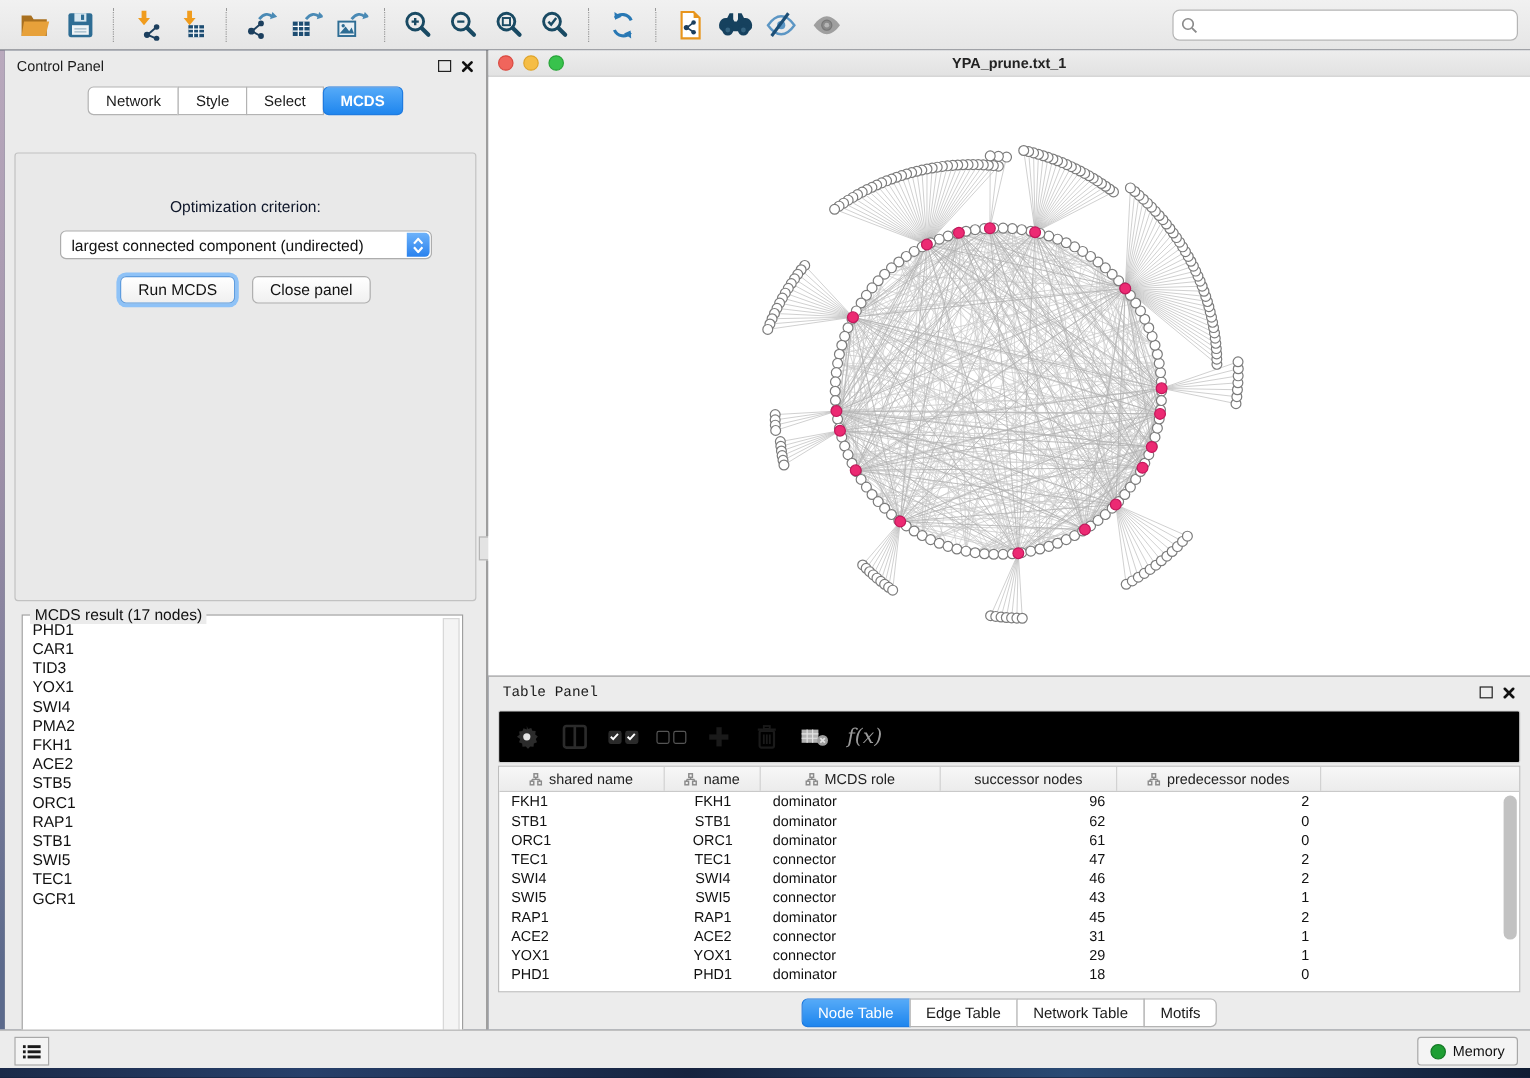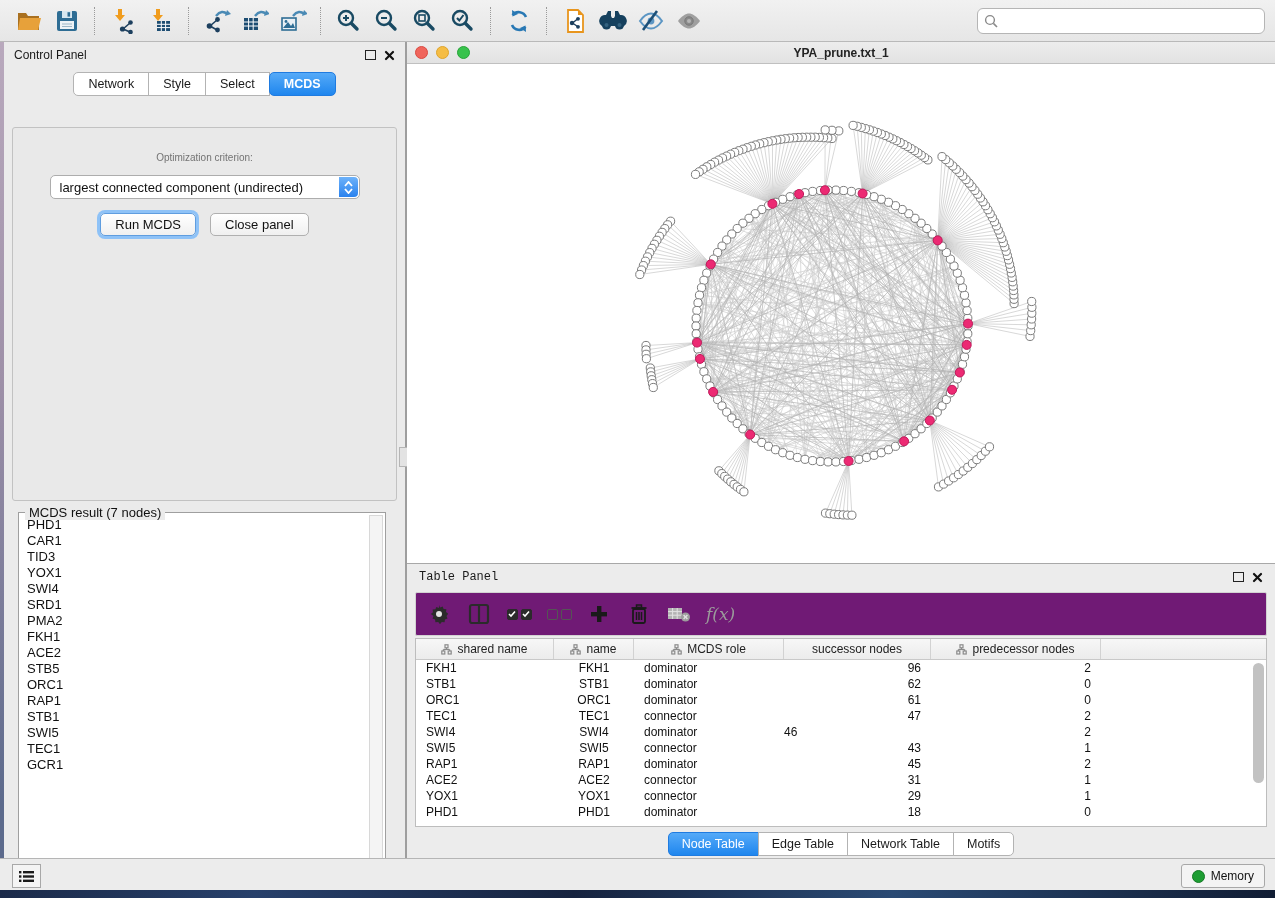--- a/index.html
+++ b/index.html
@@ -19,21 +19,21 @@
   .cp-header{height:26px;display:flex;align-items:center;padding:0 10px;font-size:12px;color:#1a1a1a;}
   .panel-ctrls{margin-left:auto;display:flex;align-items:center;gap:8px;}
   .float-ico{width:9px;height:8px;border:1.6px solid #222;display:inline-block;}
   .close-x{width:11px;height:11px;display:inline-block;}
   .cp-tabs{display:flex;justify-content:center;margin-top:4px;position:relative;z-index:2;}
   .ctab{padding:4px 14px;font-size:12.5px;background:#fff;border:1px solid #b3b3b3;margin-left:-1px;color:#1a1a1a;}
   .ctab:first-child{border-radius:5px 0 0 5px;margin-left:0;}
   .ctab.last{border-radius:0 5px 5px 0;}
   .ctab.active{background:linear-gradient(#55aaf8,#1f86ee);color:#fff;border-color:#1f7be0;border-radius:5px;font-weight:bold;}
   .cp-box{position:absolute;left:8px;right:8px;top:85px;height:372px;background:#e9e9e9;border:1px solid #c2c2c2;border-radius:3px;}
-  .opt-label{text-align:center;font-size:10px;color:#737373;margin-top:24px;}
+  .opt-label{text-align:center;font-size:13px;color:#0f172a;margin-top:37px;}
   .dropdown{position:relative;margin:12px auto 0;width:310px;height:24px;background:#fff;border:1px solid #adadad;border-radius:5px;display:flex;align-items:center;font-size:13px;color:#111;padding-left:9px;box-sizing:border-box;}
   .dd-step{position:absolute;right:1px;top:1px;bottom:1px;width:19px;border-radius:0 4px 4px 0;background:linear-gradient(#6db2fa,#2a82ee);display:flex;flex-direction:column;align-items:center;justify-content:center;gap:1px;}
   .cp-buttons{display:flex;justify-content:center;gap:14px;margin-top:14px;}
   .btn{background:linear-gradient(#ffffff,#f0f0f0);border:1px solid #b0b0b0;border-radius:5px;font-size:13px;color:#111;padding:3px 14px;font-family:inherit;}
   .btn.focusring{box-shadow:0 0 0 3px #8ec2f7;border-color:#5f9ddf;}
   .groupbox{position:absolute;left:14px;right:19px;top:470px;height:368px;border:1px solid #9f9f9f;background:#fff;}
   .gb-legend{position:absolute;top:-8px;left:6px;background:#ebebeb;padding:0 4px;font-size:13px;color:#111;}
   .gb-list{position:absolute;inset:4px 16px 4px 4px;overflow:hidden;font-size:13px;color:#111;}
   .gb-list .li{height:16px;line-height:16px;padding-left:4px;}
   .gb-scroll{position:absolute;top:2px;bottom:2px;right:2px;width:12px;background:#f4f4f4;border:1px solid #d8d8d8;}
@@ -43,21 +43,21 @@
   
   .network-window{position:absolute;left:407px;top:42px;width:868px;height:521px;background:#fff;}
   .net-titlebar{height:21px;background:linear-gradient(#ededed,#e2e2e2);border-bottom:1px solid #c0c0c0;display:flex;align-items:center;position:relative;}
   .lights{display:flex;gap:8px;margin-left:8px;}
   .light{width:13px;height:13px;border-radius:50%;}
   .net-title{position:absolute;left:0;right:0;text-align:center;font-size:12px;font-weight:bold;color:#222;}
   .net-canvas{position:absolute;left:0;top:22px;width:868px;height:499px;background:#fff;}
   
   .table-panel{position:absolute;left:407px;top:563px;width:868px;height:295px;background:#ececec;border-top:1px solid #a8a8a8;box-sizing:border-box;}
   .tp-header{height:26px;display:flex;align-items:center;padding:0 12px;font-size:12px;color:#1a1a1a;font-family:Liberation Mono, monospace;}
-  .tp-toolbar{margin:2px 8px 0 8px;height:42px;background:#701a75;border:1px solid #d2d2d2;border-radius:2px;display:flex;align-items:center;padding:0 10px;gap:14px;}
+  .tp-toolbar{margin:2px 8px 0 8px;height:42px;background:#000000;border:1px solid #d2d2d2;border-radius:2px;display:flex;align-items:center;padding:0 10px;gap:14px;}
   .tico{display:flex;align-items:center;justify-content:center;width:26px;height:26px;}
   .cb{width:11px;height:11px;border:1.6px solid #2b2b2b;border-radius:2px;display:inline-block;box-sizing:border-box;}
   .cb.checked{background:#2b2b2b;position:relative;}
   .fx{font-family:"DejaVu Serif","Liberation Serif",serif;font-style:italic;font-size:17px;color:#9b9b9b;}
   .grid-table{position:absolute;left:8px;right:8px;top:74px;height:187px;background:#fff;border:1px solid #bdbdbd;overflow:hidden;}
   .ghead{display:flex;height:20px;background:linear-gradient(#f7f7f7,#ececec);border-bottom:1px solid #c9c9c9;font-size:12px;color:#222;}
   .gcell{display:flex;align-items:center;justify-content:center;gap:5px;border-right:1px solid #d2d2d2;box-sizing:border-box;height:20px;}
   .grow{display:flex;height:16px;font-size:12px;color:#111;align-items:center;}
   .gval{box-sizing:border-box;overflow:hidden;white-space:nowrap;}
   .tscroll{position:absolute;right:2px;top:24px;bottom:4px;width:11px;}
@@ -274,28 +274,27 @@
               <polyline points="1,1 4.5,5 8,1" fill="none" stroke="#fff" stroke-width="1.8"></polyline>
             </svg>
         </span>
       </div>
       <div class="cp-buttons">
         <button class="btn focusring">Run MCDS</button>
         <button class="btn">Close panel</button>
       </div>
     </div>
     <div class="groupbox">
-      <span class="gb-legend">MCDS result (7 nodes)</span>
+      <span class="gb-legend">MCDS result (17 nodes)</span>
       <div class="gb-list" id="mcds-list">
           <div class="li">PHD1</div>
           <div class="li">CAR1</div>
           <div class="li">TID3</div>
           <div class="li">YOX1</div>
           <div class="li">SWI4</div>
-          <div class="li">SRD1</div>
           <div class="li">PMA2</div>
           <div class="li">FKH1</div>
           <div class="li">ACE2</div>
           <div class="li">STB5</div>
           <div class="li">ORC1</div>
           <div class="li">RAP1</div>
           <div class="li">STB1</div>
           <div class="li">SWI5</div>
           <div class="li">TEC1</div>
           <div class="li">GCR1</div>
@@ -1405,21 +1404,21 @@
             <div class="gval" style="width: 138px; text-align: left; padding: 0px 0px 0px 10px;">TEC1</div>
             <div class="gval" style="width: 80px; text-align: center; padding: 0px;">TEC1</div>
             <div class="gval" style="width: 150px; text-align: left; padding: 0px 0px 0px 10px;">connector</div>
             <div class="gval" style="width: 147px; text-align: right; padding: 0px 10px 0px 0px;">47</div>
             <div class="gval" style="width: 170px; text-align: right; padding: 0px 10px 0px 0px;">2</div>
           </div>
           <div class="grow">
             <div class="gval" style="width: 138px; text-align: left; padding: 0px 0px 0px 10px;">SWI4</div>
             <div class="gval" style="width: 80px; text-align: center; padding: 0px;">SWI4</div>
             <div class="gval" style="width: 150px; text-align: left; padding: 0px 0px 0px 10px;">dominator</div>
-            <div class="gval" style="width: 147px; padding: 0px 10px 0px 0px;">46</div>
+            <div class="gval" style="width: 147px; text-align: right; padding: 0px 10px 0px 0px;">46</div>
             <div class="gval" style="width: 170px; text-align: right; padding: 0px 10px 0px 0px;">2</div>
           </div>
           <div class="grow">
             <div class="gval" style="width: 138px; text-align: left; padding: 0px 0px 0px 10px;">SWI5</div>
             <div class="gval" style="width: 80px; text-align: center; padding: 0px;">SWI5</div>
             <div class="gval" style="width: 150px; text-align: left; padding: 0px 0px 0px 10px;">connector</div>
             <div class="gval" style="width: 147px; text-align: right; padding: 0px 10px 0px 0px;">43</div>
             <div class="gval" style="width: 170px; text-align: right; padding: 0px 10px 0px 0px;">1</div>
           </div>
           <div class="grow">

